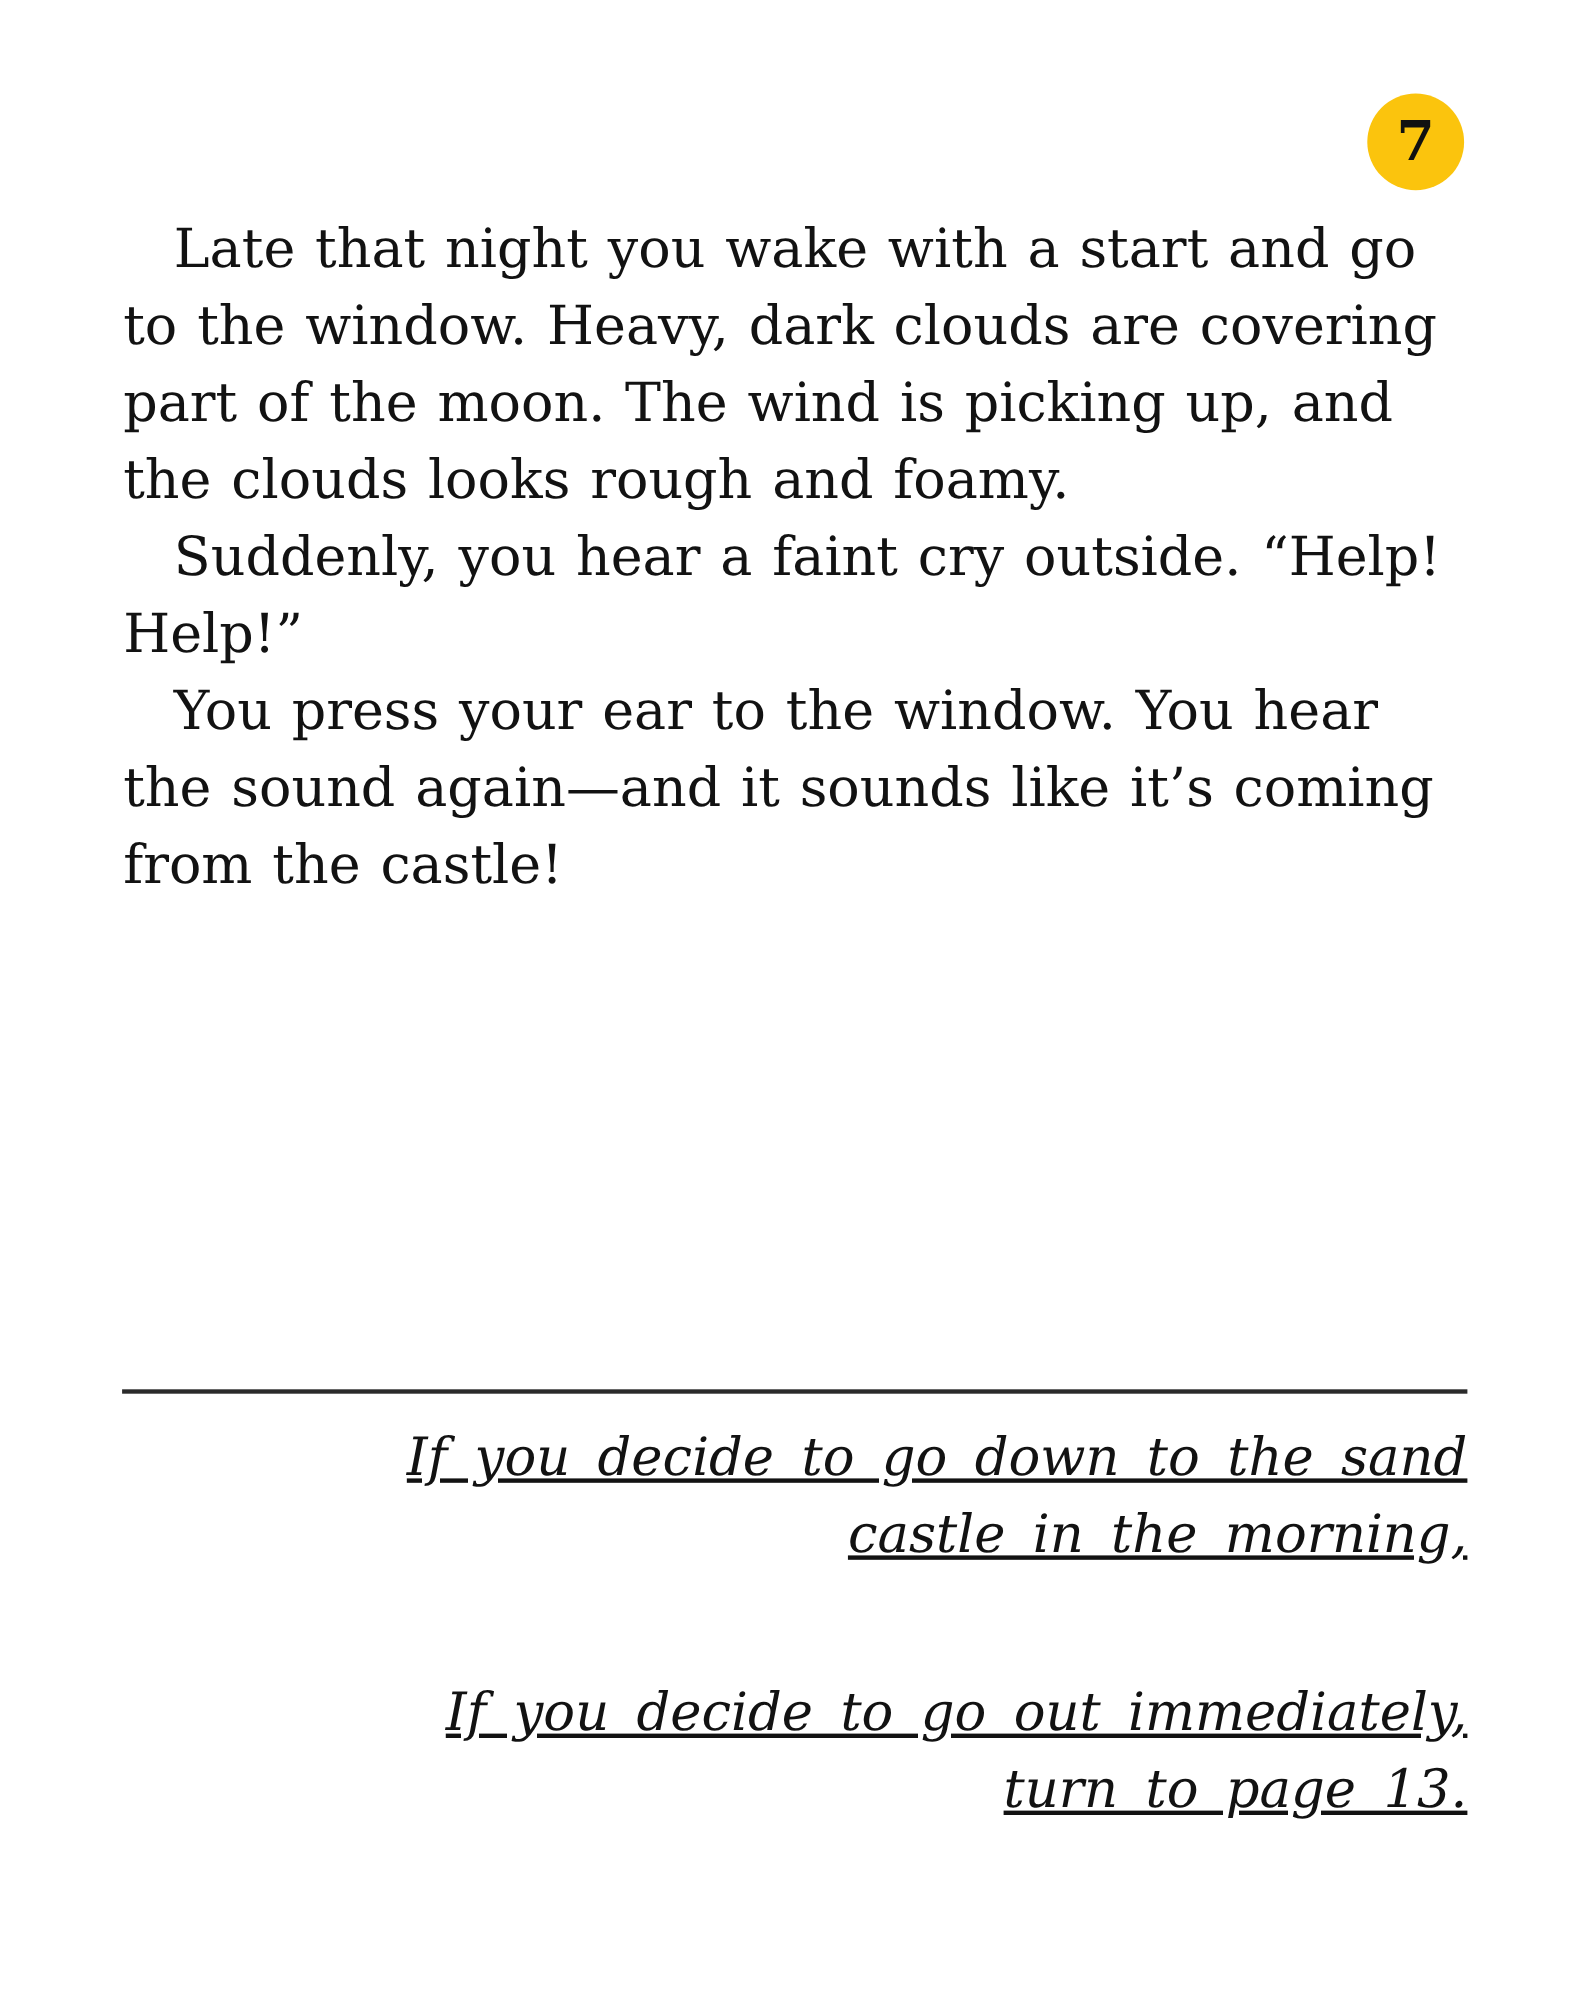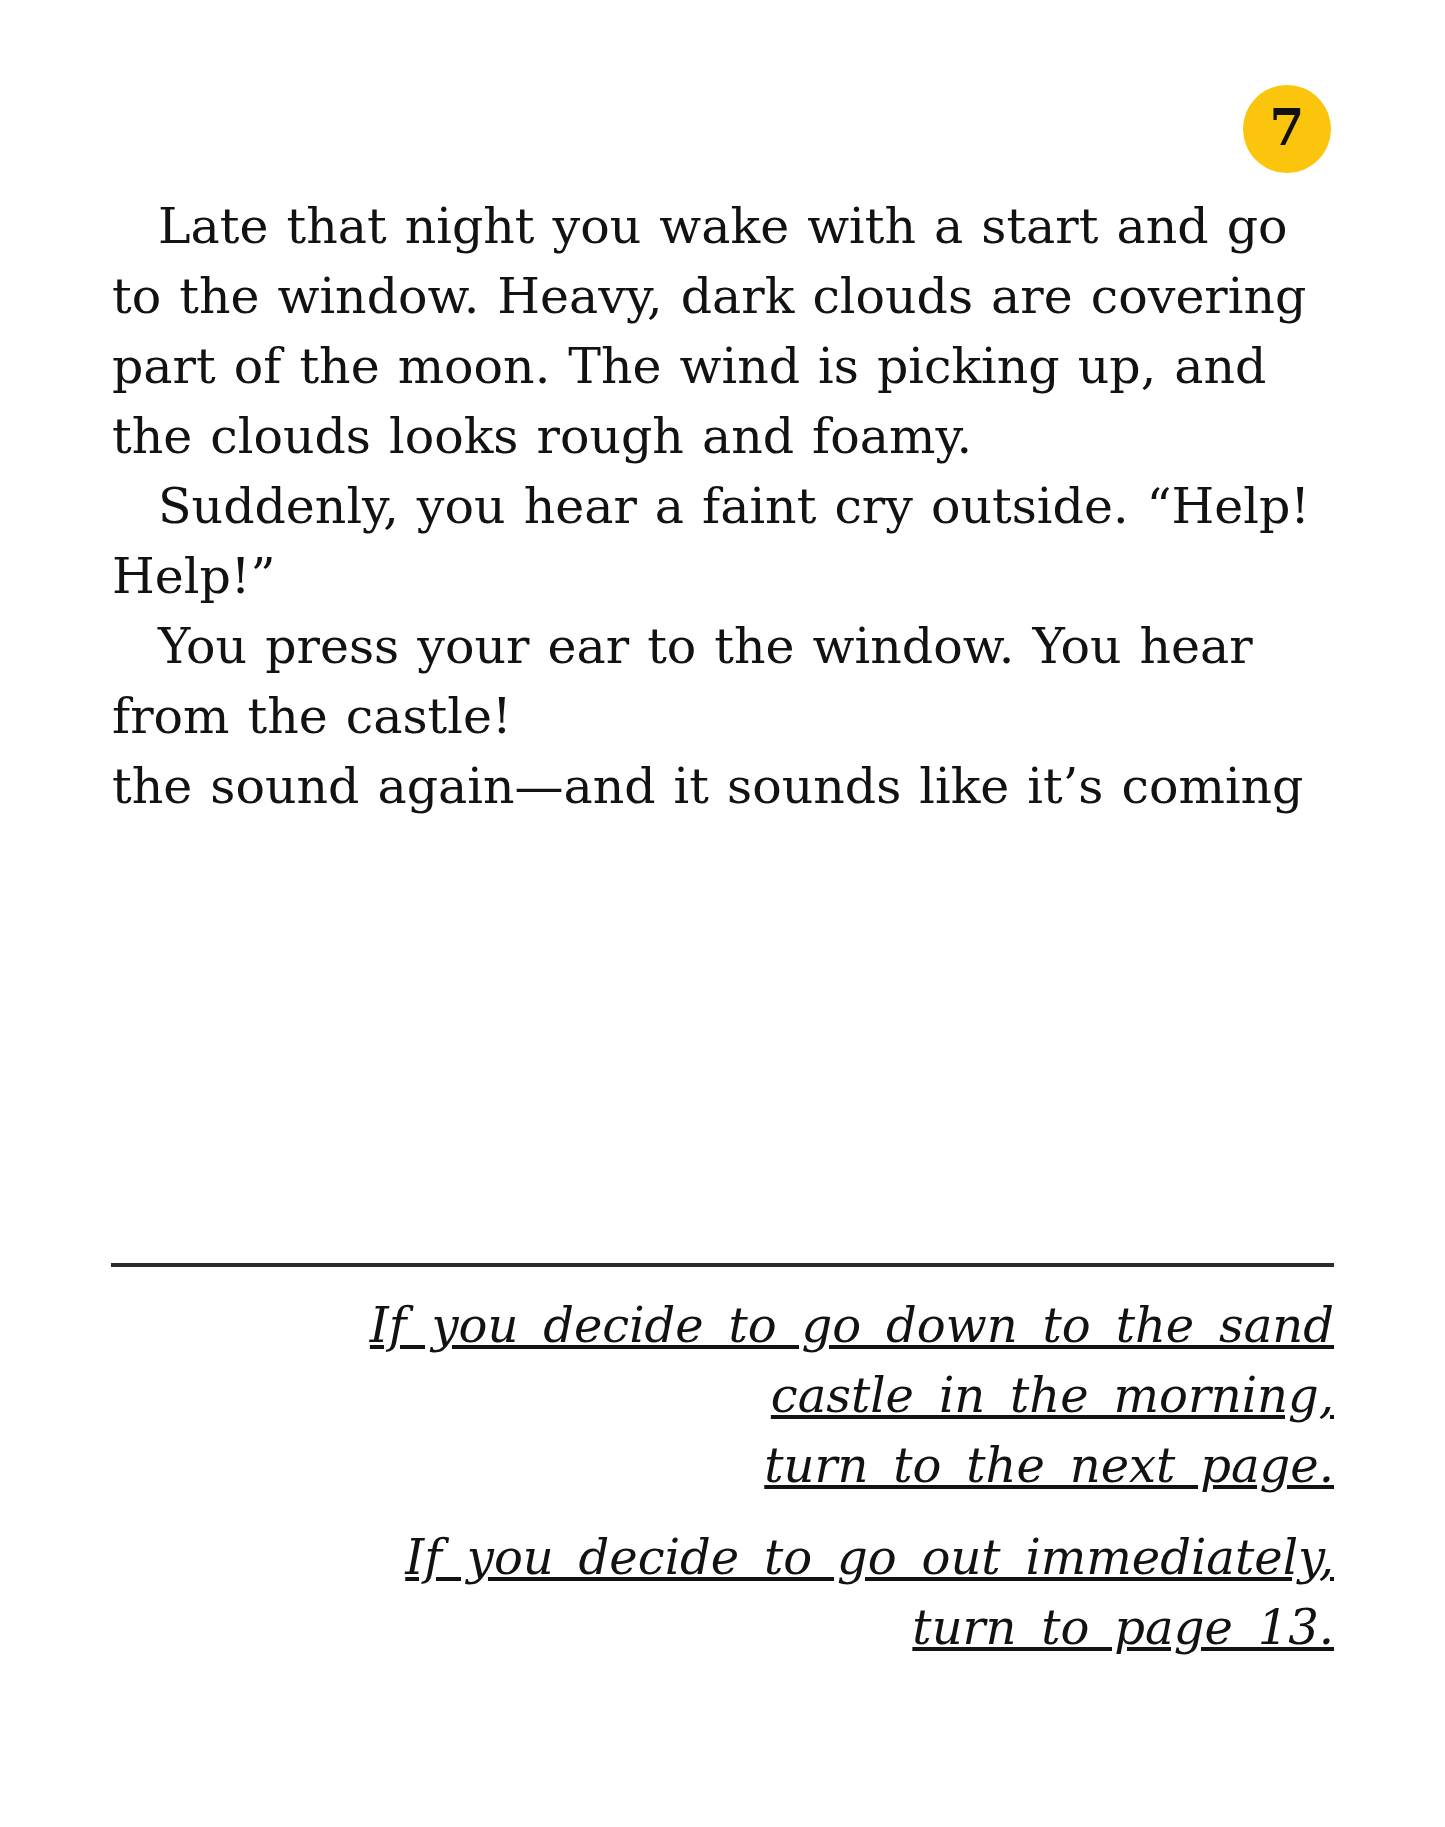--- a/index.html
+++ b/index.html
@@ -90,30 +90,29 @@
   </div>
 
   <div class="story">
     <p class="line indent">Late that night you wake with a start and go</p>
     <p class="line">to the window. Heavy, dark clouds are covering</p>
     <p class="line">part of the moon. The wind is picking up, and</p>
     <p class="line">the clouds looks rough and foamy.</p>
     <p class="line indent">Suddenly, you hear a faint cry outside. “Help!</p>
     <p class="line">Help!”</p>
     <p class="line indent">You press your ear to the window. You hear</p>
+    <p class="line">the sound again—and it sounds like it’s coming</p>
     <p class="line">from the castle!</p>
-    <p class="line">the sound again—and it sounds like it’s coming</p>
   </div>
 
   <hr class="rule">
 
   <div class="choice choice-1">
     <p class="line">If you decide to go down to the sand</p>
     <p class="line">castle in the morning,</p>
-    <p class="line">turn to the next page.</p>
   </div>
 
   <div class="choice choice-2">
     <p class="line">If you decide to go out immediately,</p>
     <p class="line">turn to page 13.</p>
   </div>
 
 </div>
 
 </body></html>

